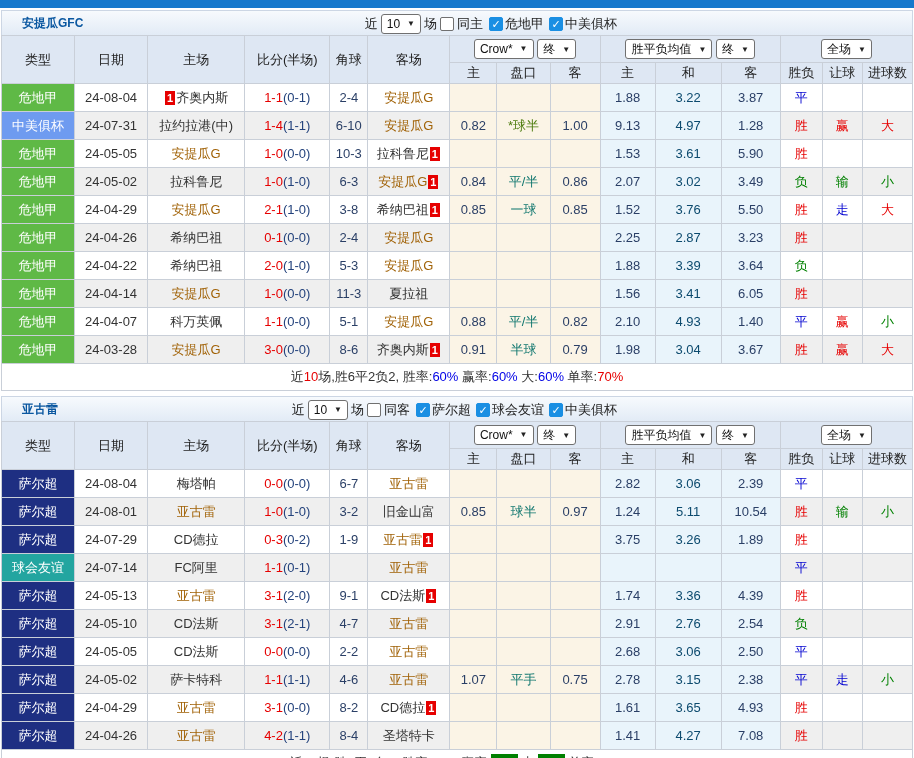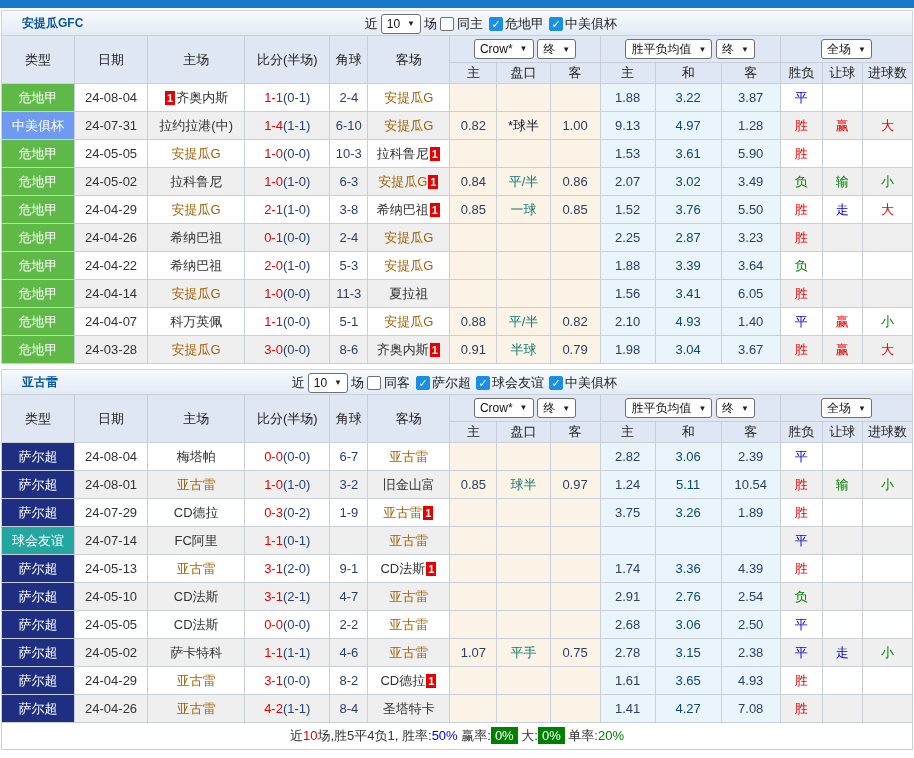--- a/index.html
+++ b/index.html
@@ -29,21 +29,21 @@
   td.type.navy{background:#1e2f82 !important;}
   td.type.teal{background:#23a5a0 !important;}
   .grid tbody td.cream{background:#fbf4e6 !important;}
   .grid tbody td.lblue{background:#e9f4fb !important;}
   .tm.g{color:#a16207;}
   .badge1{display:inline-block;background:#e60000;color:#fff;font-size:11px;line-height:14px;padding:0 2px;margin:0 1px;font-weight:bold;}
   .sc-ft{color:#e60000;}
   .sc-ht{color:#23427c;}
   .num{color:#2a3f66;}
   td.line{color:#0f766e;}
-  td.line.line-red{color:#0f172a;}
+  td.line.line-red{color:#4d7c0f;}
   td.mid{color:#0c4a6e;}
   .c-red{color:#e60000;}
   .c-blue{color:#0000d0;}
   .c-green{color:#008000;}
   .sum{height:26px;line-height:26px;text-align:center;font-size:13px;border:1px solid #c9cfd8;border-top:none;color:#333;}
   .sum .s-red{color:#e60000;}
   .sum .s-blue{color:#0000e6;}
   .sum .s-green{color:#008000;}
   .sum .s-badge{background:#008000;color:#fff;padding:1px 4px;}
 </style>
@@ -303,20 +303,21 @@
           <td class="cream num">0.79</td>
           <td class="lblue num">1.98</td>
           <td class="lblue mid">3.04</td>
           <td class="lblue num">3.67</td>
           <td class="c-red">胜</td>
           <td class="c-red">赢</td>
           <td class="c-red">大</td>
         </tr>
       </tbody>
   </table>
+  <div class="sum"><span class="s-d">近</span><span class="s-red">10</span><span class="s-d">场,胜6平2负2, 胜率:</span><span class="s-blue">60%</span><span class="s-d"> 赢率:</span><span class="s-blue">60%</span><span class="s-d"> 大:</span><span class="s-blue">60%</span><span class="s-d"> 单率:</span><span class="s-red">70%</span></div>
 </div>
 
 <div class="gap"></div>
 
 <div class="section">
   <div class="sec-head">
     <span class="sec-title">亚古雷</span>
     <span class="controls">
       <span>近</span>
       <span class="fselect">

